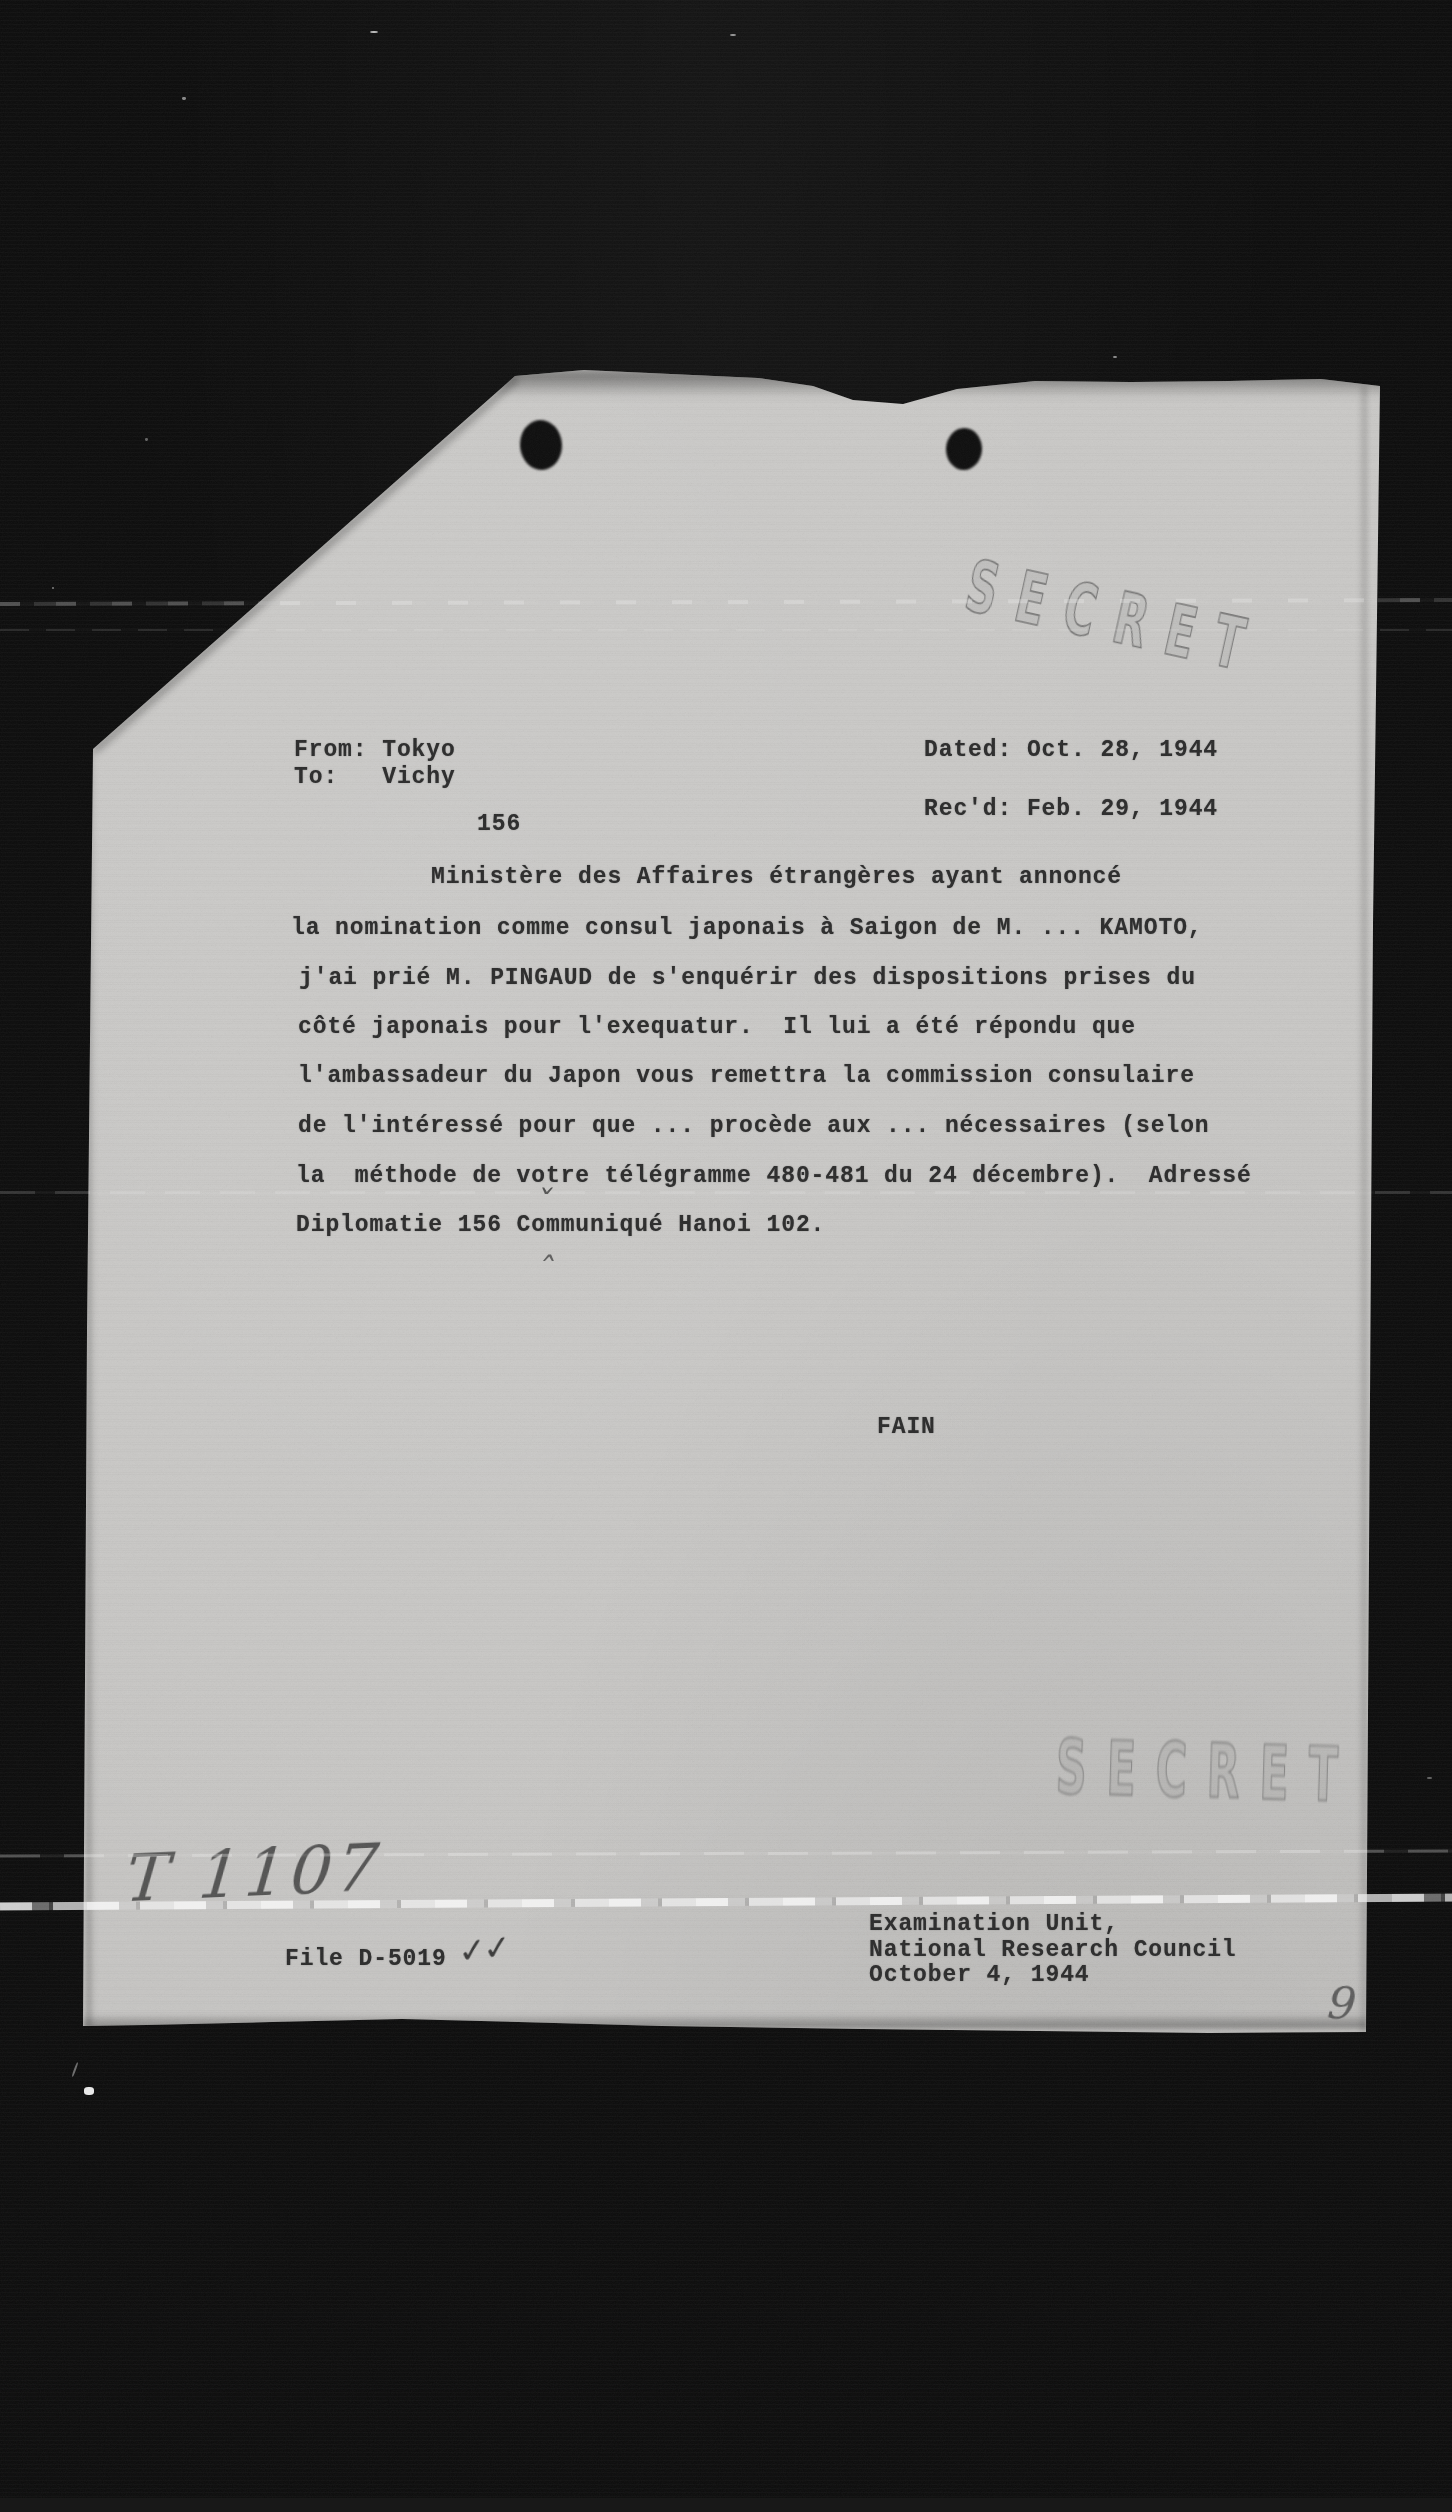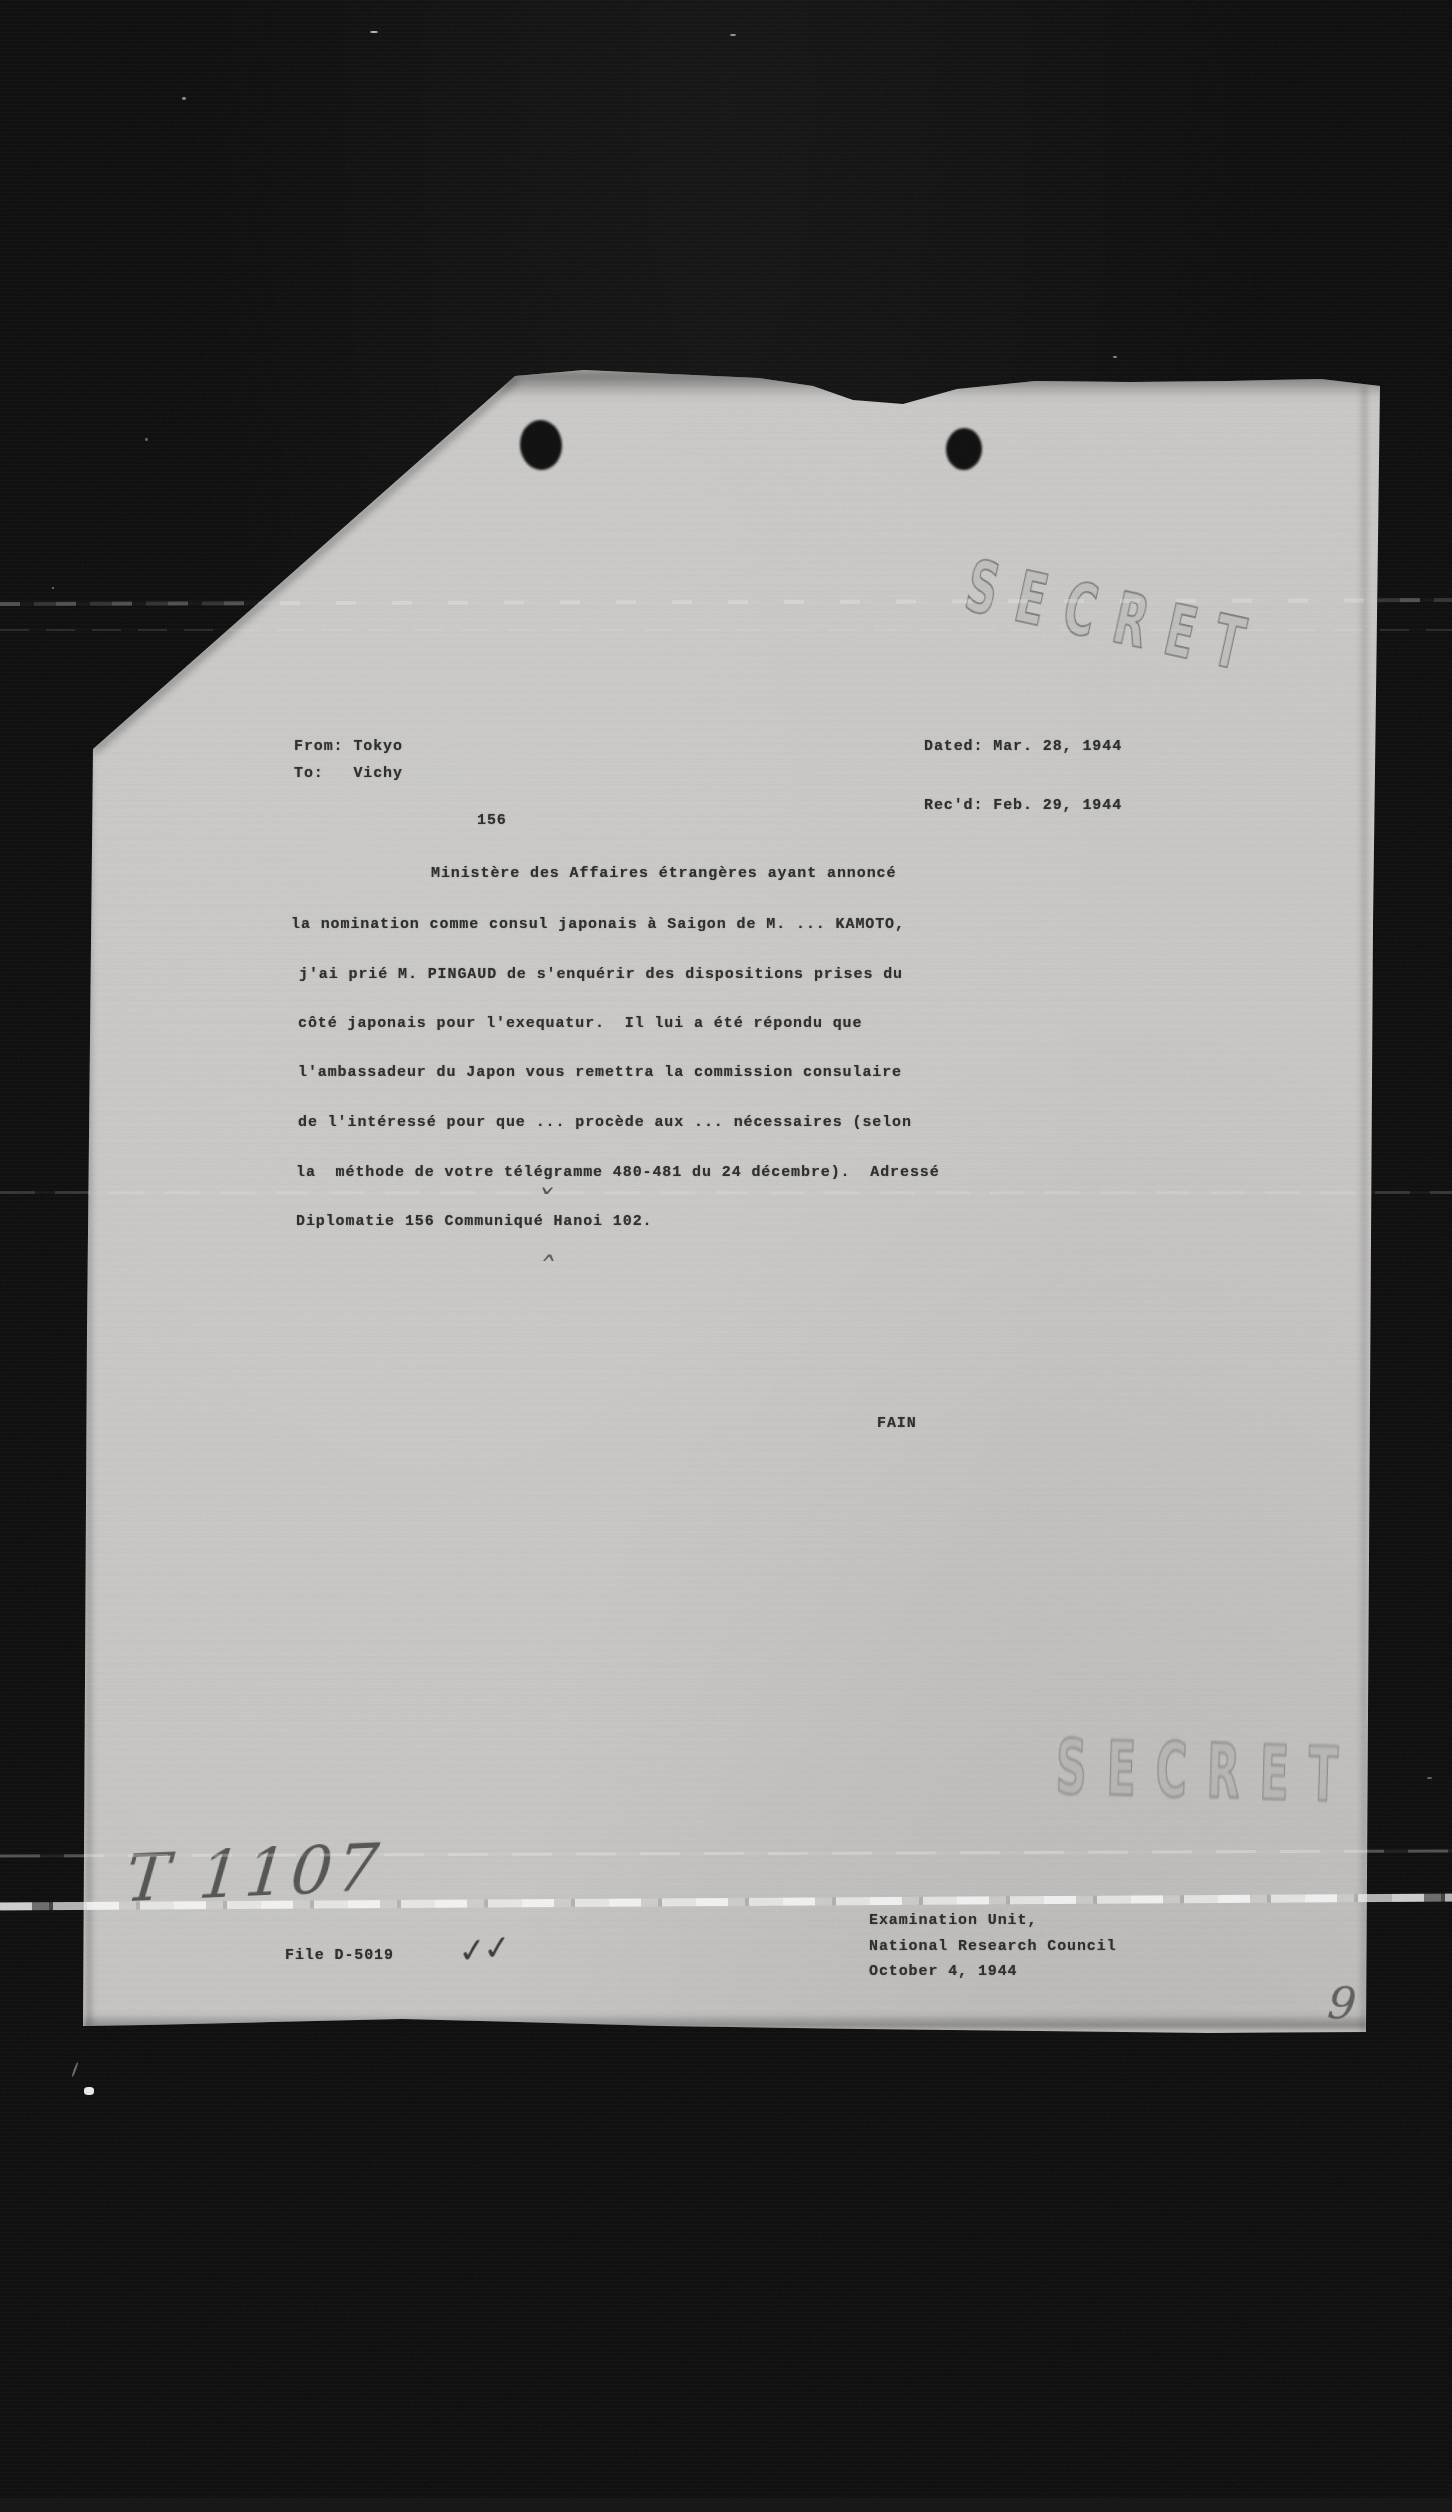--- a/index.html
+++ b/index.html
@@ -20,21 +20,21 @@
       83px 2026px, 87px 1330px, 93px 749px);
     background:
       radial-gradient(ellipse at 78% 96%, rgba(0,0,0,0.07), transparent 42%),
       radial-gradient(ellipse at 30% 35%, rgba(255,255,255,0.05), transparent 55%),
       repeating-linear-gradient(180deg, rgba(0,0,0,0.015) 0 0.6px, rgba(0,0,0,0) 0.6px 2.3px),
       linear-gradient(180deg,#cbcac8 0%, #c9c8c6 55%, #c5c4c2 100%);
   }
   .edge-shadow { position:absolute; pointer-events:none; }
   .type {
     position:absolute; white-space:pre; color:#2b2b2b; font-weight:700;
-    font-size:15px; letter-spacing:0.9px; line-height:1;
+    font-size:23px; letter-spacing:0.9px; line-height:1;
     text-shadow:0 0 1.2px rgba(45,45,45,0.55); filter:blur(0.2px);
   }
   .stamp {
     position:absolute; font-family:"DejaVu Sans","Liberation Sans",sans-serif;
     font-weight:700; font-size:69px; letter-spacing:32px; line-height:1;
     color:rgba(120,120,120,0.12); -webkit-text-stroke:1.7px rgba(75,75,75,0.62);
     transform-origin:left top; filter:blur(0.6px); white-space:pre;
   }
   .stamp-top { left:975px; top:551px; transform:rotate(12.5deg) scaleX(0.62) scaleY(1.02); }
   .stamp-bottom {
@@ -79,21 +79,21 @@
                 background:linear-gradient(270deg, rgba(0,0,0,0.2), rgba(0,0,0,0)); filter:blur(2.9px);"></div>
 
     <div class="hole" style="left:520px; top:420px; width:42px; height:50px; transform:rotate(-4deg);"></div>
     <div class="hole" style="left:946px; top:428px; width:36px; height:42px; transform:rotate(3deg);"></div>
 
     <div class="stamp stamp-top">SECRET</div>
     <div class="stamp stamp-bottom">SECRET</div>
 
     <div class="type" style="left:294px; top:739px;">From: Tokyo</div>
     <div class="type" style="left:294px; top:766px;">To:   Vichy</div>
-    <div class="type" style="left:924px; top:739px;">Dated: Mar. 28, 1944</div>
+    <div class="type" style="left:924px; top:739px;">Dated: Oct. 28, 1944</div>
     <div class="type" style="left:924px; top:766px;margin-top:32px;">Rec'd: Feb. 29, 1944</div>
 
     <div class="type" style="left:477px; top:813px;">156</div>
 
     <div class="type" style="left:431px; top:866px;">Ministère des Affaires étrangères ayant annoncé</div>
     <div class="type" style="left:291px; top:917px;">la nomination comme consul japonais à Saigon de M. ... KAMOTO,</div>
     <div class="type" style="left:298px; top:1016px;">côté japonais pour l'exequatur.  Il lui a été répondu que</div>
     <div class="type" style="left:299px; top:967px;">j'ai prié M. PINGAUD de s'enquérir des dispositions prises du</div>
     <div class="type" style="left:298px; top:1065px;">l'ambassadeur du Japon vous remettra la commission consulaire</div>
     <div class="type" style="left:298px; top:1115px;">de l'intéressé pour que ... procède aux ... nécessaires (selon</div>

